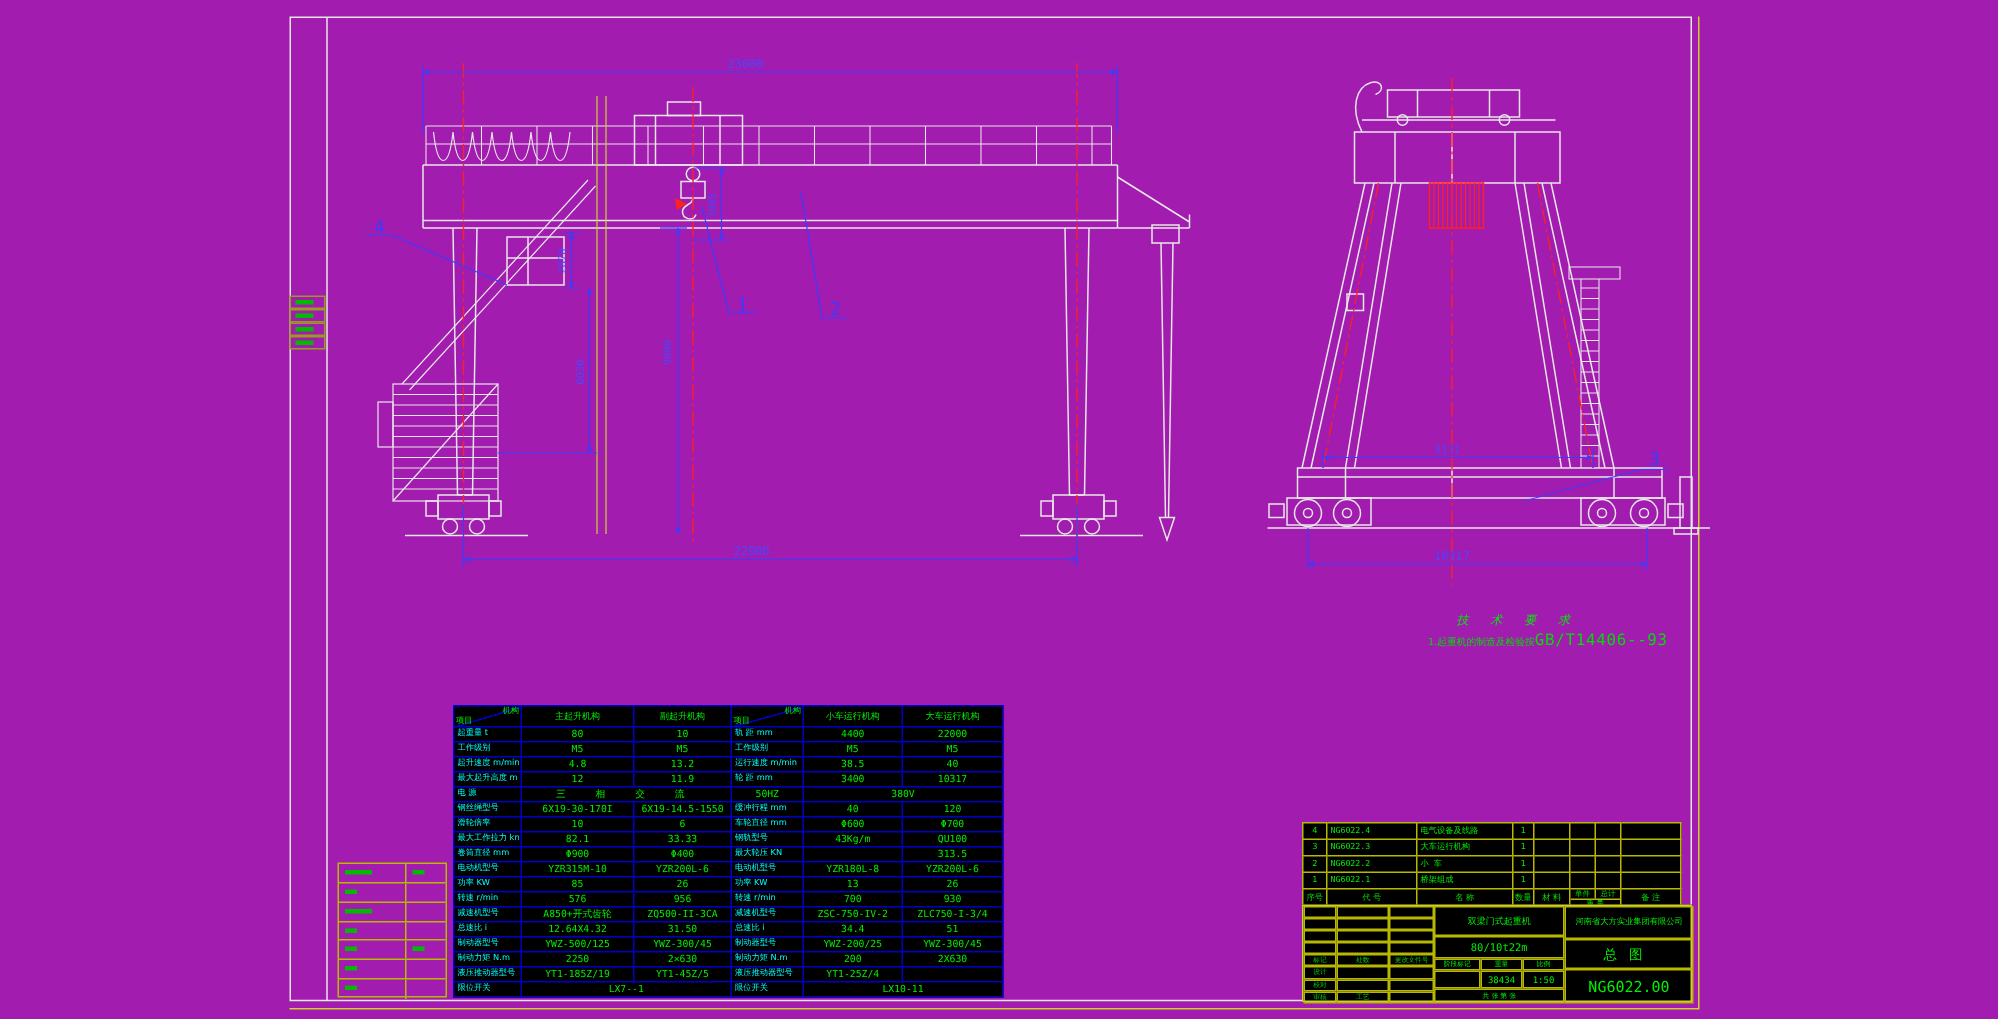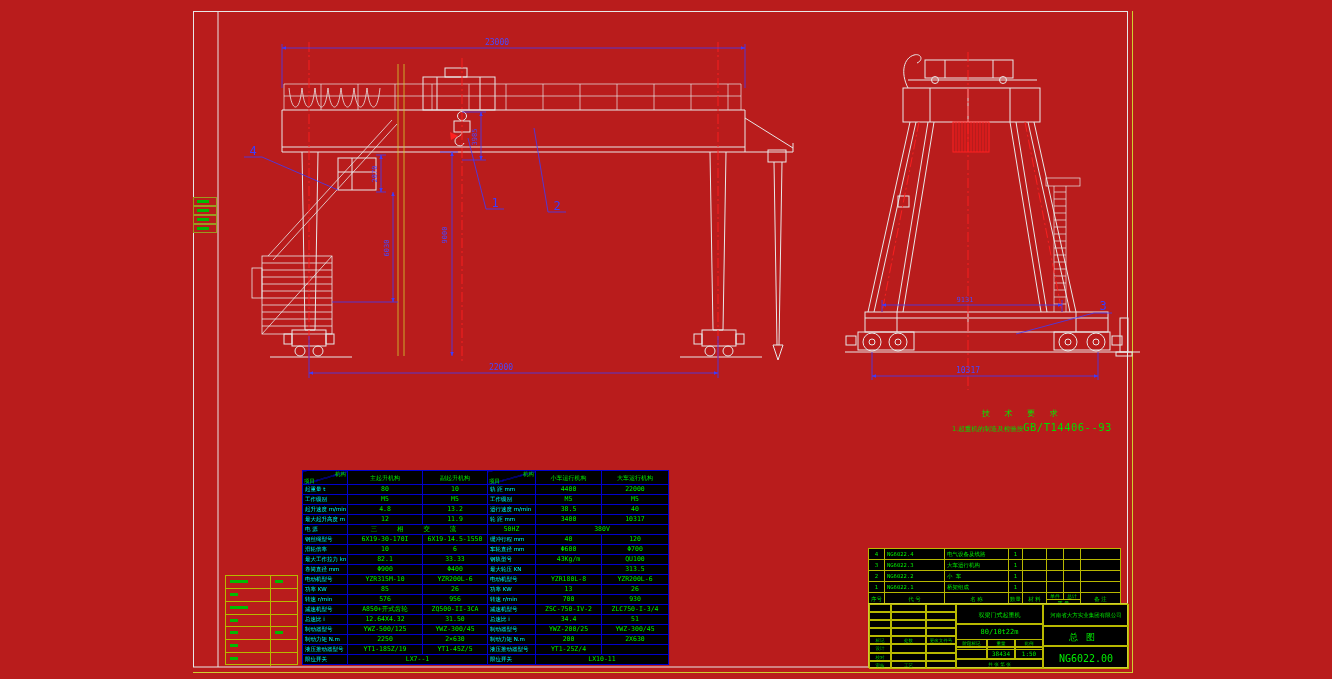--- a/index.html
+++ b/index.html
@@ -1,17 +1,17 @@
 <!DOCTYPE html>
 <html><head>
 <meta charset="utf-8">
 <style>
   html,body{margin:0;padding:0;background:#000;width:1332px;height:679px;overflow:hidden;
     font-family:"DejaVu Sans","Liberation Sans",sans-serif;}
-  #stage{position:absolute;left:0;top:0;width:1332px;height:679px;background:#b91c1c;}
+  #stage{position:absolute;left:0;top:0;width:1332px;height:679px;background:#a21caf;}
   svg{position:absolute;left:0;top:0;}
   .mono{font-family:"DejaVu Sans Mono",monospace;}
 
   
   #ptable{position:absolute;left:302px;top:470px;width:366px;border-collapse:collapse;
     table-layout:fixed;border:1px solid #e8e8e8;background:#000;}
   #ptable td{border:1px solid #0000cc;padding:0;height:9px;overflow:hidden;white-space:nowrap;
     font-size:6.5px;line-height:9px;text-align:center;color:#00ee00;}
   #ptable td.lab{color:#00ffff;text-align:left;padding-left:2px;font-size:5.5px;}
   #ptable td.val{font-family:"DejaVu Sans Mono",monospace;}
@@ -19,21 +19,21 @@
   #ptable tr.trow td{height:16px;line-height:16px;font-size:10px;color:#00ff00;letter-spacing:22px;
     border-bottom:1px solid #0000cc;}
   #ptable tr.hrow td{height:13px;line-height:13px;color:#00ee00;font-size:6px;}
   #ptable td.corner{position:relative;color:#00ffff;
     background:linear-gradient(to bottom right,transparent 48%,#0000cc 48%,#0000cc 52%,transparent 52%);}
   .c-mech{position:absolute;right:1px;top:0;font-size:5.5px;line-height:6px;}
   .c-item{position:absolute;left:1px;bottom:0;font-size:5.5px;line-height:6px;}
 
   
   #notes{position:absolute;left:952px;top:408px;width:180px;color:#00dd00;}
-  #notes .nt{font-size:8px;letter-spacing:6px;margin-left:30px;margin-bottom:4px;color:#00ee00;}
+  #notes .nt{font-size:8px;letter-spacing:6px;margin-left:19px;margin-bottom:4px;color:#00ee00;font-style:italic;}
   #notes .nl{font-size:6.5px;line-height:8.5px;white-space:nowrap;}
   #notes .indent{padding-left:9px;}
   #notes .code{font-size:10.5px;font-family:"DejaVu Sans Mono",monospace;letter-spacing:.5px;}
 
   
   #bom{position:absolute;left:868px;top:548px;width:252px;border-collapse:collapse;table-layout:fixed;
     border:1px solid #cfcf30;background:#000;}
   #bom td{border:1px solid #b8b800;padding:0;height:10px;line-height:10px;font-size:5.5px;
     color:#00ee00;text-align:center;overflow:hidden;white-space:nowrap;}
   #bom td.l{text-align:left;padding-left:2px;font-family:"DejaVu Sans Mono",monospace;}
@@ -532,21 +532,21 @@
           <div class="rc3"></div>
         </div>
         <div class="rev-row">
           <div class="rc1">审核</div>
           <div class="rc2">工艺</div>
           <div class="rc3"></div>
         </div>
       </div>
 
   <div class="tb-cell" style="left:87px;top:0;width:87px;height:20px;font-size:6px;line-height:20px;">双梁门式起重机</div>
-  <div class="tb-cell mono" style="left:87px;top:20px;width:87px;height:26px;font-size:7px;line-height:15px;">80/10t22m</div>
+  <div class="tb-cell mono" style="left:87px;top:20px;width:87px;height:15px;font-size:7px;line-height:15px;">80/10t22m</div>
   <div class="tb-cell" style="left:87px;top:35px;width:31px;height:8px;font-size:4.5px;line-height:8px;">阶段标记</div>
   <div class="tb-cell" style="left:118px;top:35px;width:28px;height:8px;font-size:4.5px;line-height:8px;">重量</div>
   <div class="tb-cell" style="left:146px;top:35px;width:28px;height:8px;font-size:4.5px;line-height:8px;">比例</div>
   <div class="tb-cell" style="left:87px;top:43px;width:31px;height:12px;"></div>
   <div class="tb-cell mono" style="left:118px;top:43px;width:28px;height:12px;font-size:6px;line-height:12px;">38434</div>
   <div class="tb-cell mono" style="left:146px;top:43px;width:28px;height:12px;font-size:6px;line-height:12px;">1:50</div>
   <div class="tb-cell" style="left:87px;top:55px;width:87px;height:10px;font-size:4.5px;line-height:10px;">共 张  第 张</div>
 
   <div class="tb-cell" style="left:174px;top:0;width:86px;height:22px;font-size:5.5px;line-height:20px;">河南省大方实业集团有限公司</div>
   <div class="tb-cell" style="left:174px;top:22px;width:86px;height:20px;font-size:9px;line-height:20px;letter-spacing:8px;">总图</div>

